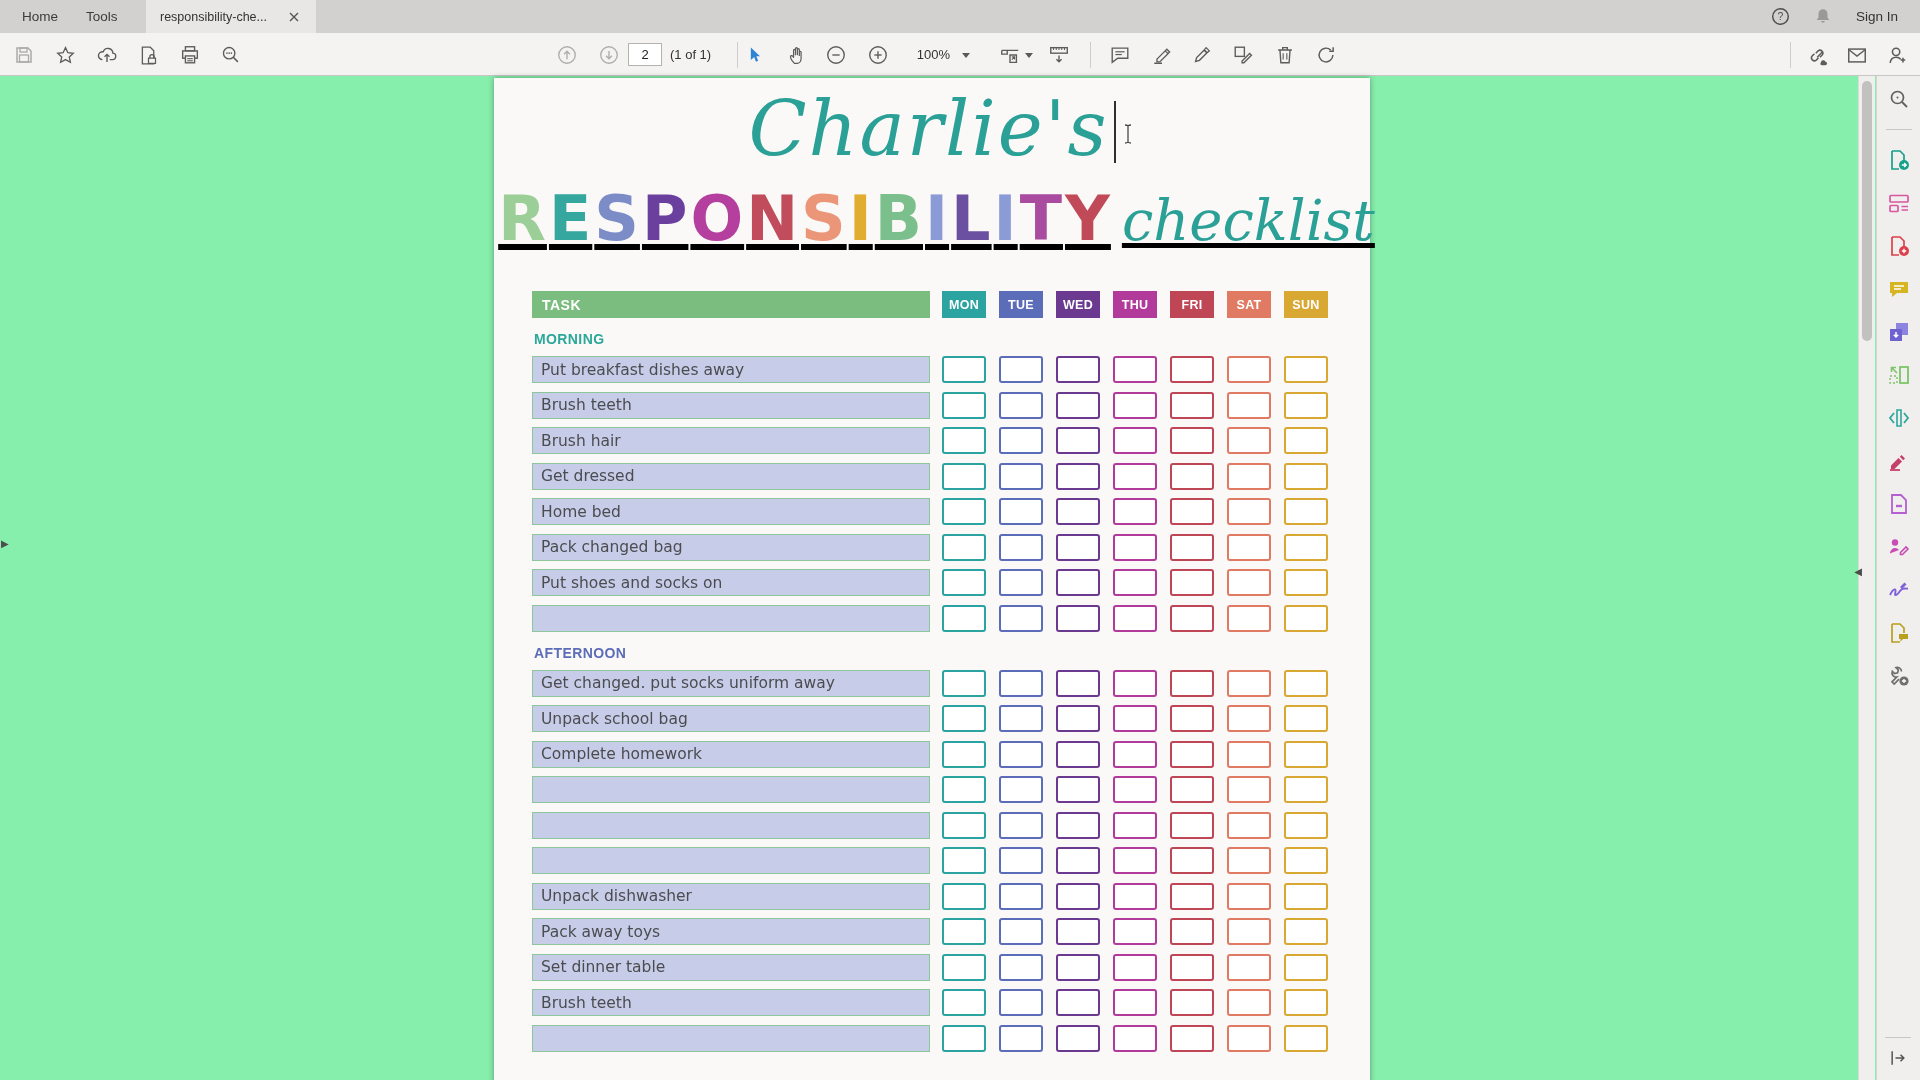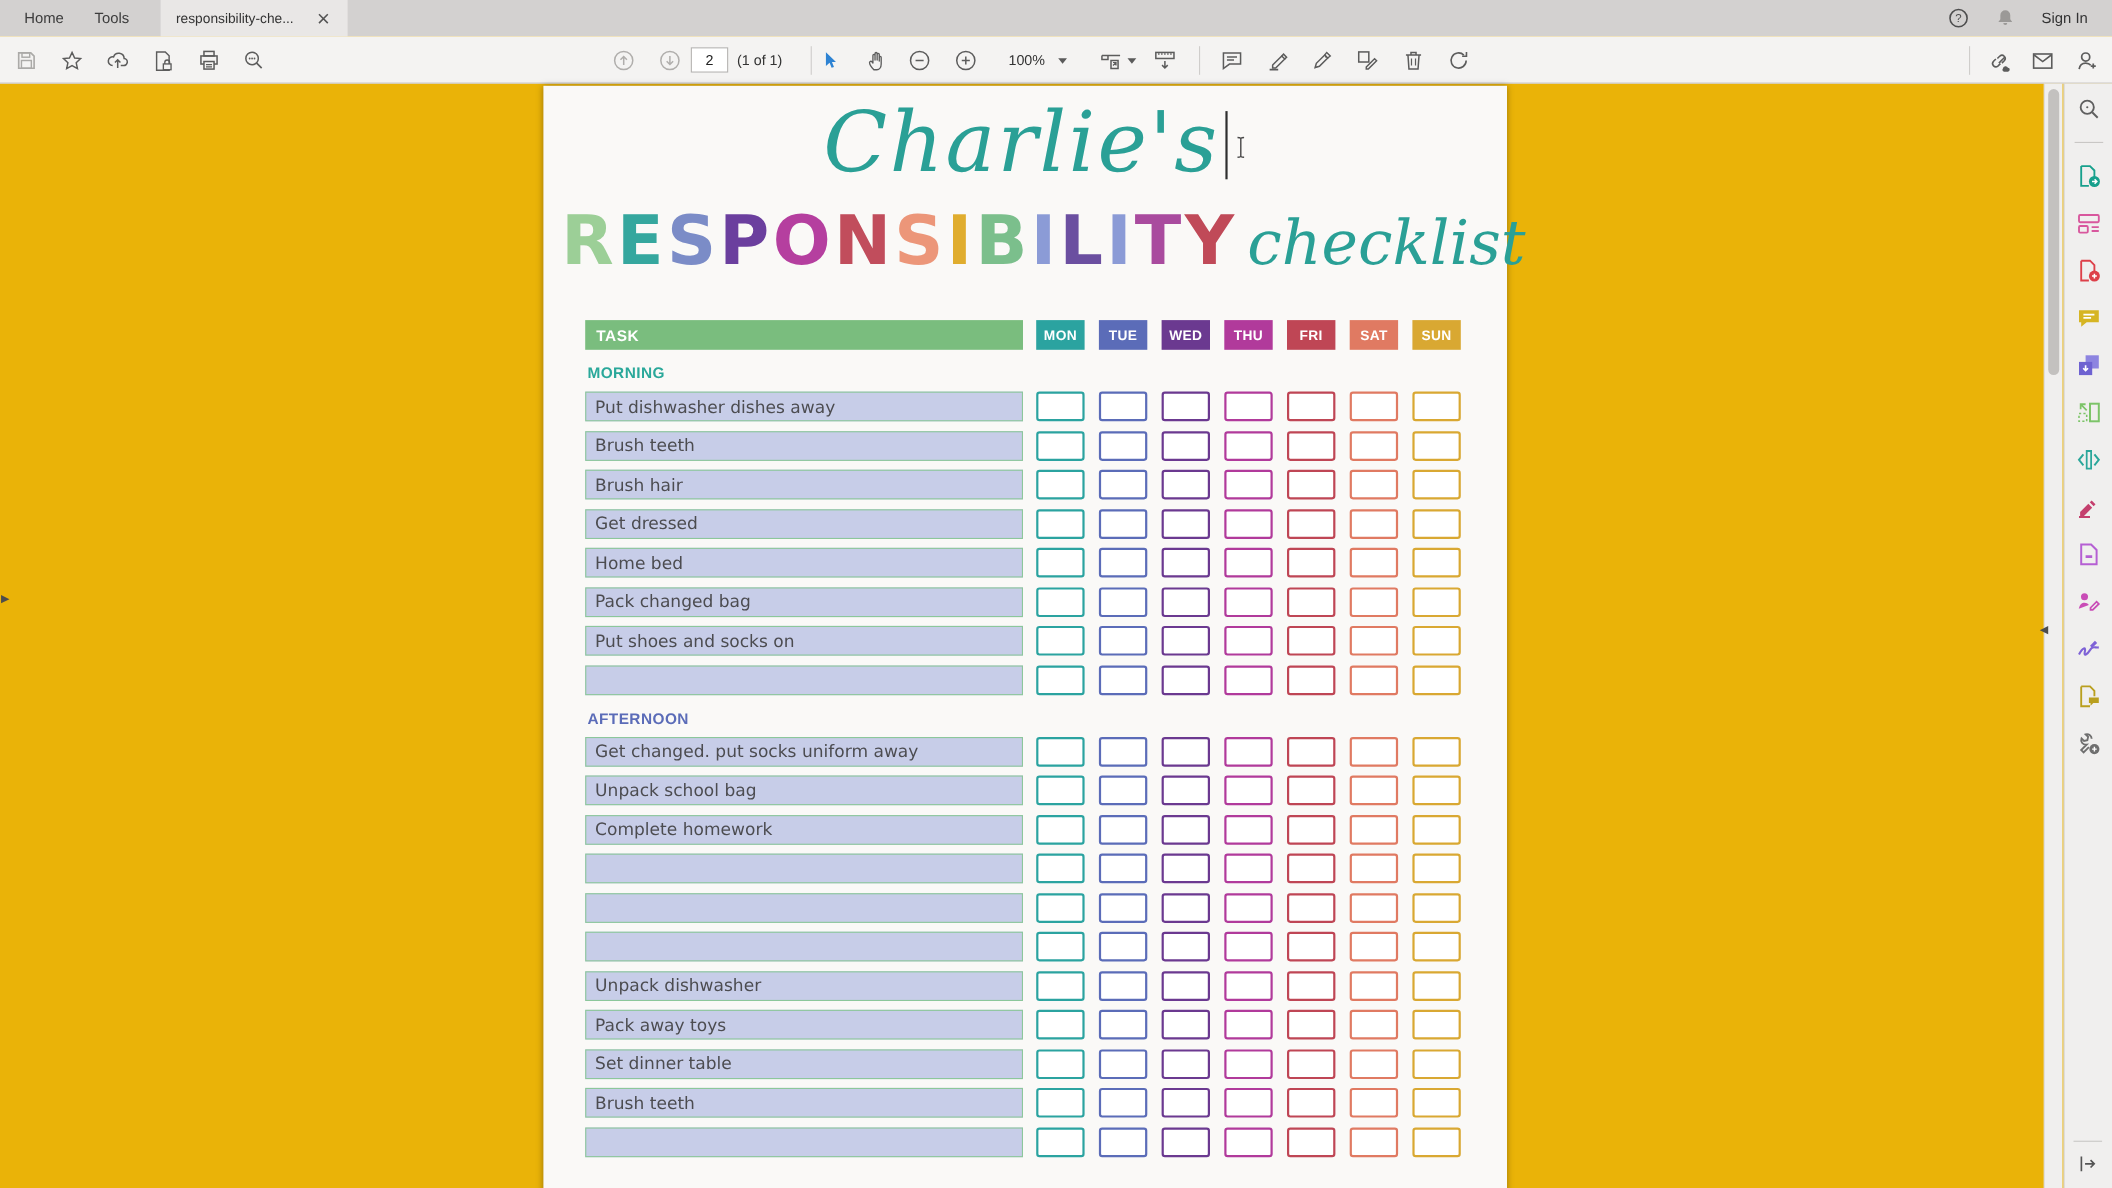--- a/index.html
+++ b/index.html
@@ -1,17 +1,17 @@
 <!DOCTYPE html>
 <html><head>
 <meta charset="utf-8">
 <style>
   * { margin:0; padding:0; box-sizing:border-box; }
   html,body { width:1920px; height:1080px; overflow:hidden; font-family:"Liberation Sans",sans-serif; cursor:default; }
-  .app { position:absolute; inset:0; background:#eab308; }
+  .app { position:absolute; inset:0; background:#86efac; }
 
   
   .tabbar { position:absolute; left:0; top:0; width:1920px; height:33px; background:#d3d1d0; }
   .tab { position:absolute; top:0; height:33px; display:flex; align-items:center; font-size:13.5px; color:#3c3c3c; padding:0 14px; }
   .tab-home { left:8px; }
   .tab-tools { left:72px; }
   .tab-doc { left:146px; width:170px; background:#e9e7e6; color:#333; justify-content:space-between; }
   .tab-doc .doclabel { font-size:12.5px; }
   .x-icon { width:16px; height:16px; display:inline-block; margin-left:8px; }
   .tb-right { position:absolute; right:0; top:0; height:33px; display:flex; align-items:center; gap:24px; padding-right:22px; }
@@ -38,21 +38,21 @@
 
   
   .edge-toggle { position:absolute; font-size:10px; color:#4d4d4d; }
 
   
   .page { position:absolute; left:494px; top:78px; width:876px; height:1010px; background:#faf9f7; box-shadow:0 0 6px rgba(0,0,0,.35); }
   .titleblock { position:absolute; left:0; top:6px; width:876px; text-align:center; }
   .title-name { font-family:"DejaVu Serif",serif; font-style:italic; font-size:76px; color:#2aa096; letter-spacing:2px; }
   .title-caret { display:inline-block; width:2px; height:62px; background:#2f2f2f; margin-left:5px; vertical-align:-8px; }
   .ibeam { position:absolute; margin-left:6px; margin-top:38px; }
-  .titleline2 { position:absolute; left:16px; top:104px; width:876px; display:flex; align-items:baseline; justify-content:center; }
+  .titleline2 { position:absolute; left:4px; top:104px; width:876px; display:flex; align-items:baseline; justify-content:center;text-decoration:underline; }
   .title-word { font-family:"DejaVu Sans",sans-serif; font-weight:bold; font-size:62px; letter-spacing:1px; }
   .title-word span { margin:0 1px; }
   .title-script { font-family:"DejaVu Serif",serif; font-style:italic; font-size:56px; color:#2aa096; margin-left:10px; }
 
   
   .table { position:absolute; left:38px; top:213px; width:800px; }
   .hdrrow,.trow { display:flex; align-items:stretch; }
   .taskhdr { width:398px; height:27px; color:#fff; font-weight:bold; font-size:14px; letter-spacing:.5px; display:flex; align-items:center; padding-left:10px; }
   .days,.boxes { display:flex; gap:13px; margin-left:12px; }
   .daycell { width:44px; height:27px; color:#fff; font-weight:bold; font-size:12.5px; display:flex; align-items:center; justify-content:center; letter-spacing:.3px; }
@@ -407,21 +407,21 @@
             <div class="daycell" style="background: rgb(107, 57, 144);">WED</div>
             <div class="daycell" style="background: rgb(177, 58, 155);">THU</div>
             <div class="daycell" style="background: rgb(191, 70, 85);">FRI</div>
             <div class="daycell" style="background: rgb(224, 122, 98);">SAT</div>
             <div class="daycell" style="background: rgb(217, 168, 50);">SUN</div>
           </div>
       </div>
       <div id="table-body">
           <div class="seclabel" style="color: rgb(42, 168, 154);">MORNING</div>
           <div class="trow">
-            <div class="taskcell" style="background: rgb(199, 205, 232); border-color: rgb(140, 199, 155);">Put dishwasher dishes away</div>
+            <div class="taskcell" style="background: rgb(199, 205, 232); border-color: rgb(140, 199, 155);">Put breakfast dishes away</div>
             <div class="boxes">
               <div class="cb" style="border-color: rgb(43, 163, 160);"></div>
               <div class="cb" style="border-color: rgb(91, 108, 184);"></div>
               <div class="cb" style="border-color: rgb(107, 57, 144);"></div>
               <div class="cb" style="border-color: rgb(177, 58, 155);"></div>
               <div class="cb" style="border-color: rgb(191, 70, 85);"></div>
               <div class="cb" style="border-color: rgb(224, 122, 98);"></div>
               <div class="cb" style="border-color: rgb(217, 168, 50);"></div>
             </div>
           </div>

